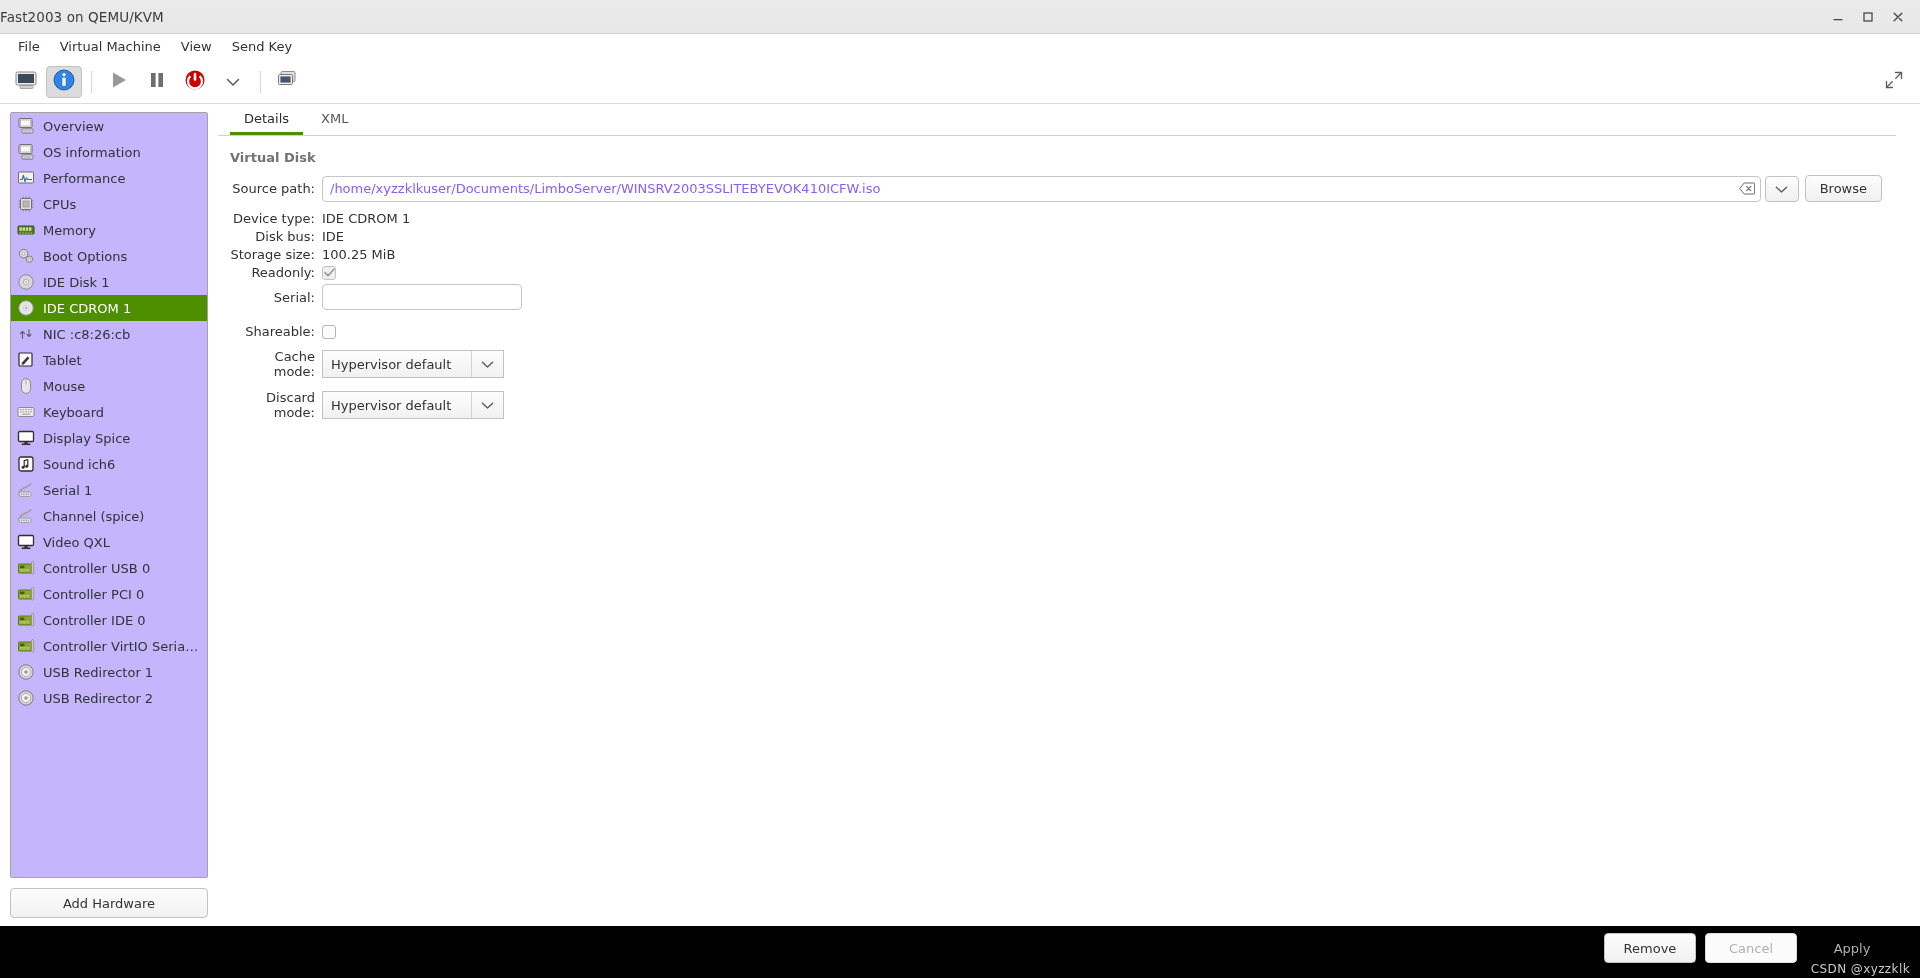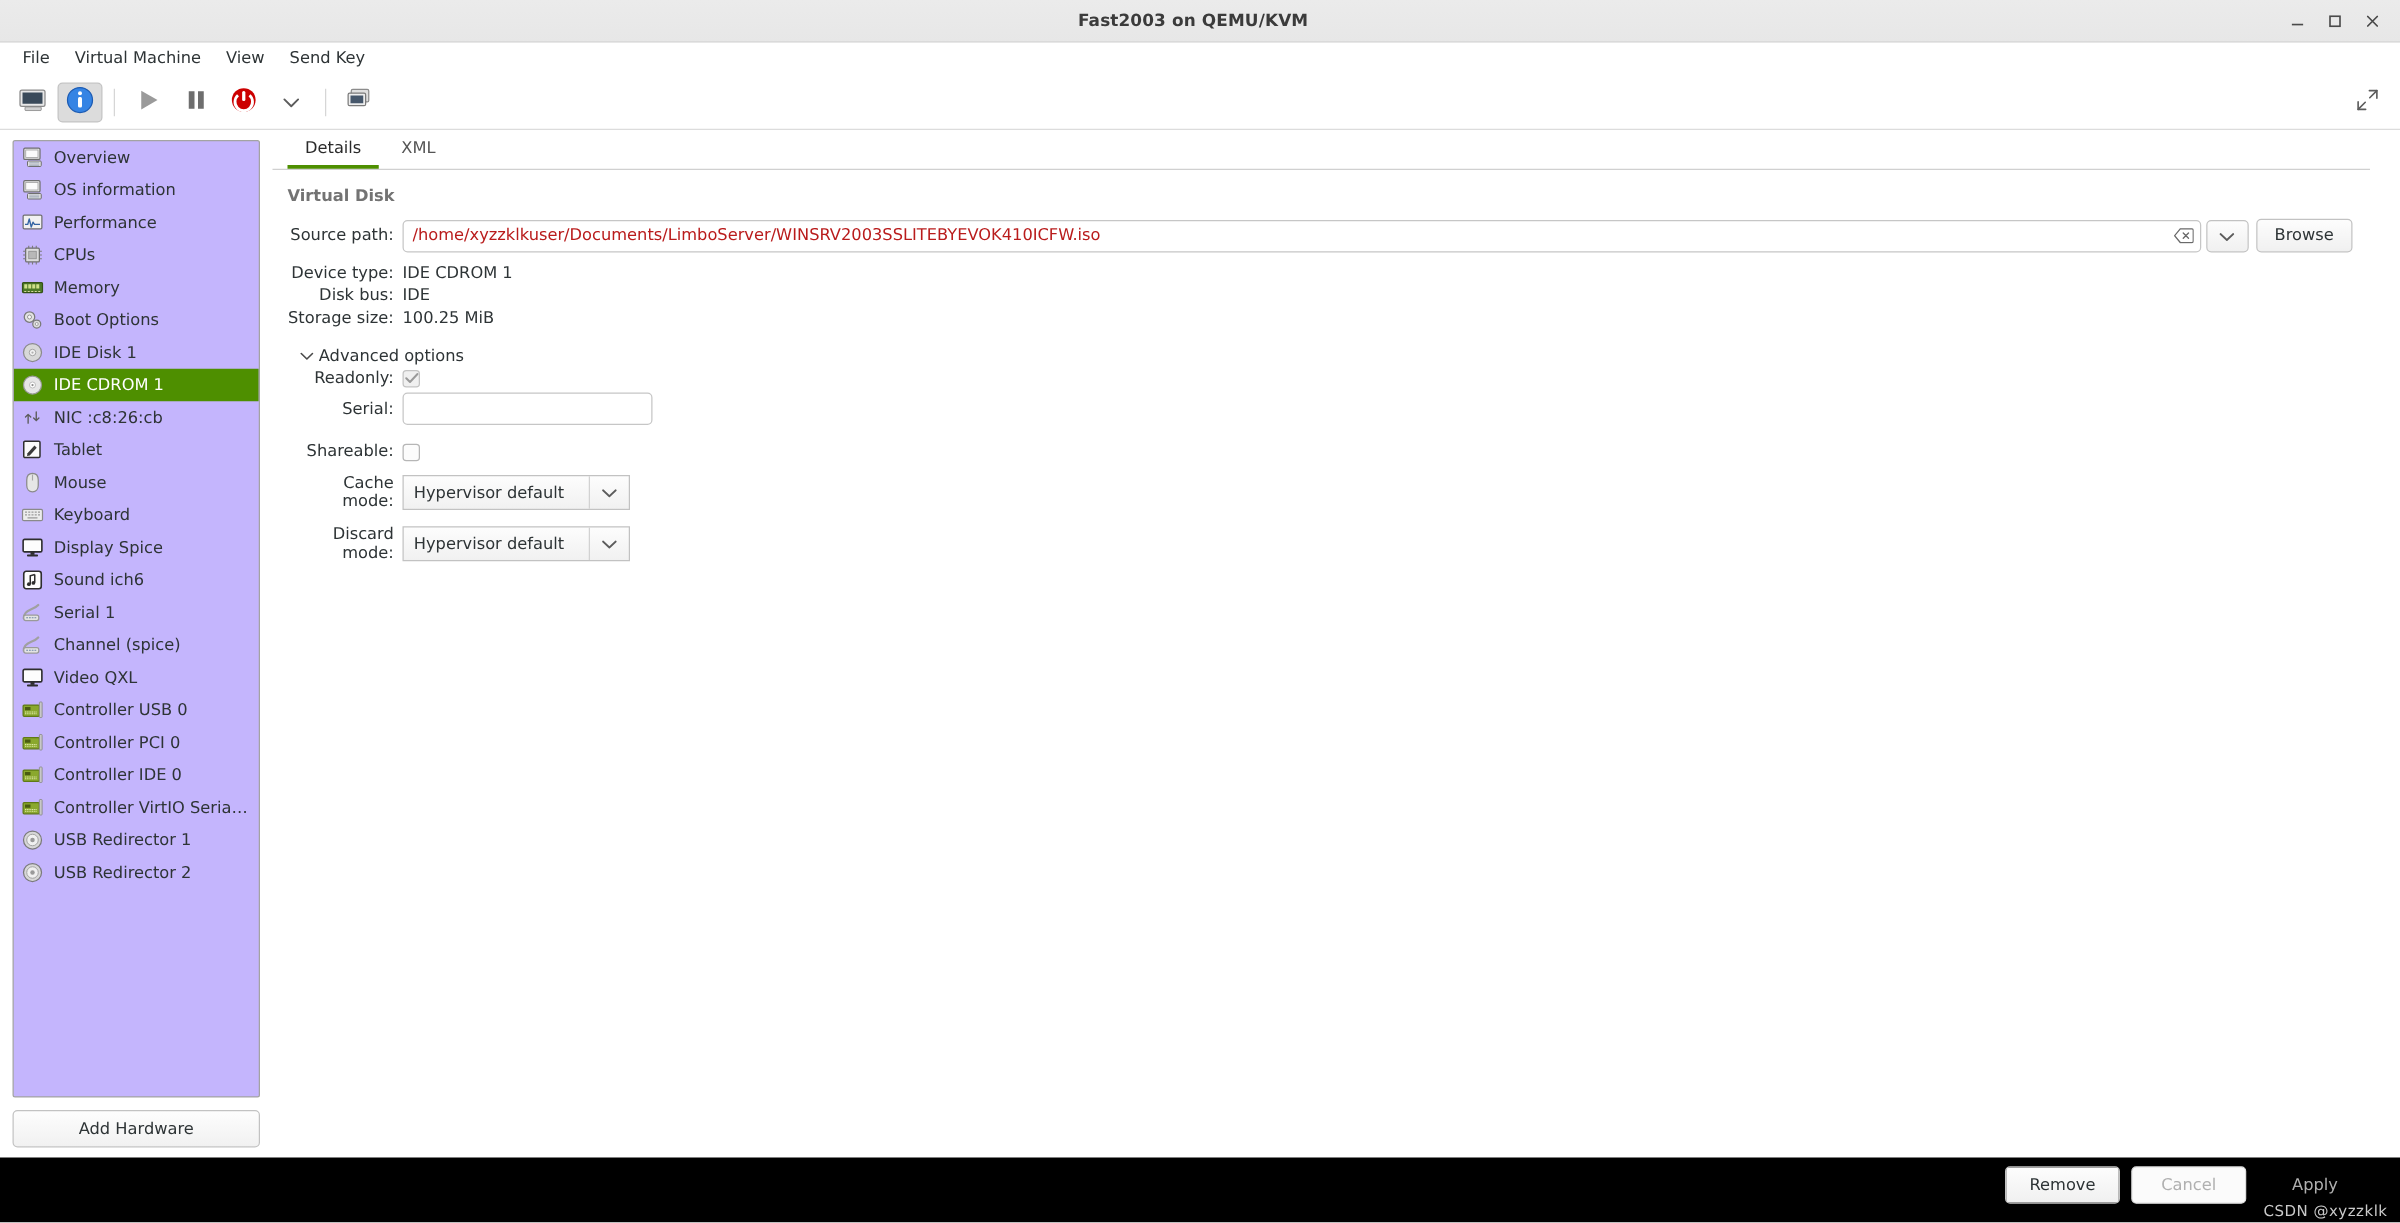--- a/index.html
+++ b/index.html
@@ -17,22 +17,22 @@
   }
 
   
   .titlebar {
     height: 34px; min-height: 34px;
     background: linear-gradient(#ebebeb, #e7e7e7);
     border-bottom: 1px solid #cfcfcf;
     display: flex; align-items: center; position: relative;
   }
   .titlebar-title {
-    position: absolute; left: 0; right: 11px; text-align: center;
-    font-size: 13.5px; font-weight: bold; color: #3b3b3b;
+    position: absolute; left: 0; right: 11px; 
+    font-size: 13.5px; font-weight: normal; color: #3b3b3b;
     letter-spacing: .1px;
   }
   .window-controls {
     margin-left: auto; display: flex; align-items: center;
     gap: 2px; padding-right: 8px; z-index: 3;
   }
   .wc-btn {
     width: 28px; height: 28px; border-radius: 50%;
     display: flex; align-items: center; justify-content: center;
     color: #3a3a3a; background: transparent; cursor: default;
@@ -136,21 +136,21 @@
     font-size: 13px; color: #2e3436; padding-right: 7px;
   }
   .val { font-size: 13px; color: #2e3436; }
 
   .path-entry {
     flex: 1; height: 26px; display: flex; align-items: center;
     border: 1px solid #c6c6c6; border-radius: 4px; background: #fff;
     padding: 0 2px 0 7px; margin-right: 0;
   }
   .path-text {
-    flex: 1; font-size: 13px; color: #b91c1c;
+    flex: 1; font-size: 13px; color: #8b5cf6;
     white-space: nowrap; overflow: hidden;
   }
   .entry-icon-btn {
     width: 22px; height: 22px; display: flex; align-items: center;
     justify-content: center; cursor: default; color: #5c5c5c;
   }
   .dropdown-arrow-btn {
     width: 34px; height: 26px; margin-left: 4px;
     border: 1px solid #c2c2c2; border-radius: 4px;
     background: linear-gradient(#fdfdfd, #f0f0f0);
@@ -607,28 +607,20 @@
         </div>
         <div class="form-row">
           <div class="lbl">Disk bus:</div>
           <div class="val">IDE</div>
         </div>
         <div class="form-row">
           <div class="lbl">Storage size:</div>
           <div class="val">100.25 MiB</div>
         </div>
 
-        <div class="adv-header">
-          <span>
-            <svg width="11" height="8" viewBox="0 0 11 8">
-                <path d="M1 1.8 L5.5 6.2 L10 1.8" fill="none" stroke="#4a4a4a" stroke-width="1.3" stroke-linecap="round" stroke-linejoin="round"></path>
-              </svg>
-          </span>
-          <span>Advanced options</span>
-        </div>
 
         <div class="form-row" style="margin-bottom:4px;">
           <div class="lbl">Readonly:</div>
           <span class="chk checked-disabled">
             <svg width="11" height="9" viewBox="0 0 11 9">
                 <path d="M1 4.6 L4 7.6 L10 1.2" fill="none" stroke="#9a9a9a" stroke-width="1.6" stroke-linecap="round" stroke-linejoin="round"></path>
               </svg>
           </span>
         </div>
 

